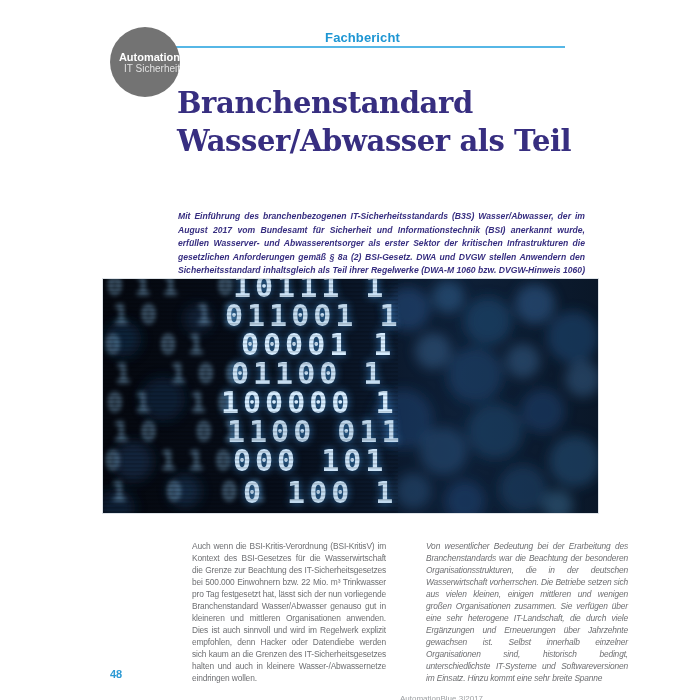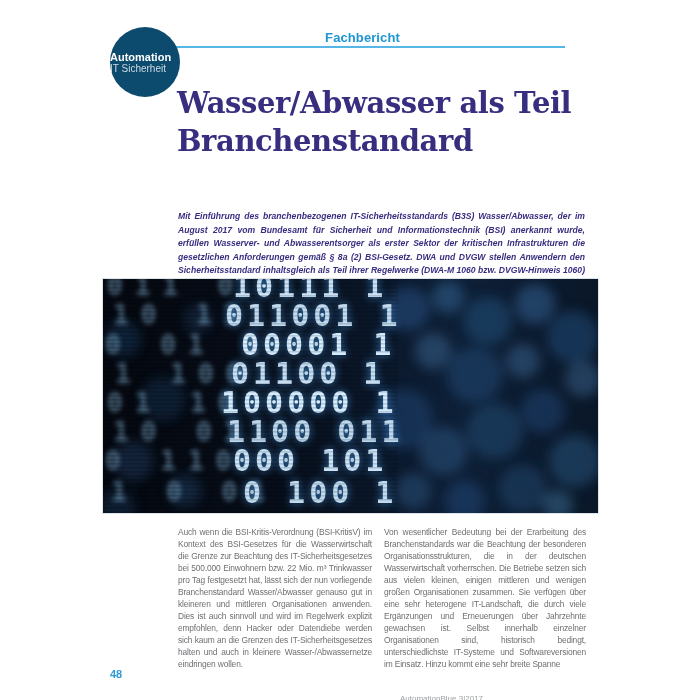--- a/index.html
+++ b/index.html
@@ -5,22 +5,22 @@
   html,body{margin:0;padding:0;}
   body{
     width:700px;height:700px;background:#ffffff;position:relative;
     font-family:"Liberation Sans", sans-serif;overflow:hidden;
   }
   .page{position:absolute;inset:0;background:#ffffff;}
 
   
   .badge{
     position:absolute;left:110px;top:27px;width:70px;height:70px;
-    border-radius:50%;background:#0c4a6e;color:#fff;
-    display:flex;flex-direction:column;align-items:flex-start;justify-content:center;
+    border-radius:50%;background:#737373;color:#fff;
+    display:flex;flex-direction:column;align-items:flex-end;justify-content:center;
     text-align:center;z-index:2;
   }
   .badge-title{font-weight:bold;font-size:11px;line-height:12px;}
   .badge-sub{font-size:10px;line-height:10px;color:rgba(255,255,255,0.78);margin-top:1px;}
 
   
   .rule{position:absolute;left:176px;top:46px;width:389px;height:2px;background:#56b7e6;}
   .section-label{
     position:absolute;left:168px;top:30px;width:389px;text-align:center;
     font-weight:bold;font-size:13px;color:#1e96d3;letter-spacing:0.1px;
@@ -44,23 +44,23 @@
   
   .hero{position:absolute;left:103px;top:279px;width:495px;height:234px;
         box-shadow:0 0 0 1px rgba(160,175,190,0.35);}
 
   
   .cols{
     position:absolute;left:178px;top:526px;width:408px;display:flex;gap:12px;
     font-size:8.4px;line-height:12px;letter-spacing:-0.15px;
     color:#6e6f72;text-align:justify;
   }
-  .cols p{margin:0;}
+  .cols p{margin:14px;}
   .col-left{width:194px;flex:none;}
-  .col-right{width:202px;flex:none;}
+  .col-right{width:202px;flex:none;font-style:italic;}
 
   
   .page-num{position:absolute;left:110px;top:668px;font-size:11px;font-weight:bold;color:#2d9ad4;}
   .journal{position:absolute;left:400px;top:694px;width:167px;text-align:left;
            font-size:8px;color:#9da0a3;}
 
   .bintext{font-family:"DejaVu Sans Mono", monospace;font-weight:bold;}
 </style>
 </head>
 <body>
@@ -69,22 +69,22 @@
 
   <div class="badge">
     <div class="badge-title">Automation</div>
     <div class="badge-sub">IT Sicherheit</div>
   </div>
 
   <div class="section-label">Fachbericht</div>
   <div class="rule"></div>
 
   <h1 class="title" style="margin:0;font-weight:bold;">
+    <span>Branchenstandard</span>
     <span>Wasser/Abwasser als Teil</span>
-    <span>Branchenstandard</span>
   </h1>
 
   <p class="intro">Mit Einführung des branchenbezogenen IT-Sicherheitsstandards (B3S) Wasser/Abwasser, der im August 2017 vom Bundesamt für Sicherheit und Informationstechnik (BSI) anerkannt wurde, erfüllen Wasserver- und Abwasserentsorger als erster Sektor der kritischen Infrastrukturen die gesetzlichen Anforderungen gemäß § 8a (2) BSI-Gesetz. DWA und DVGW stellen Anwendern den Sicherheitsstandard inhaltsgleich als Teil ihrer Regelwerke (DWA-M 1060 bzw. DVGW-Hinweis 1060) inkl. eines webbasierten Sicherheitsleitfadens zur Verfügung.</p>
 
   <svg class="hero" viewBox="0 0 495 234" width="495" height="234" xmlns="http://www.w3.org/2000/svg">
     <defs>
       <linearGradient id="bg" x1="0" y1="0" x2="1" y2="0">
         <stop offset="0" stop-color="#05080f"></stop>
         <stop offset="0.35" stop-color="#070e1a"></stop>
         <stop offset="0.72" stop-color="#0e2038"></stop>

